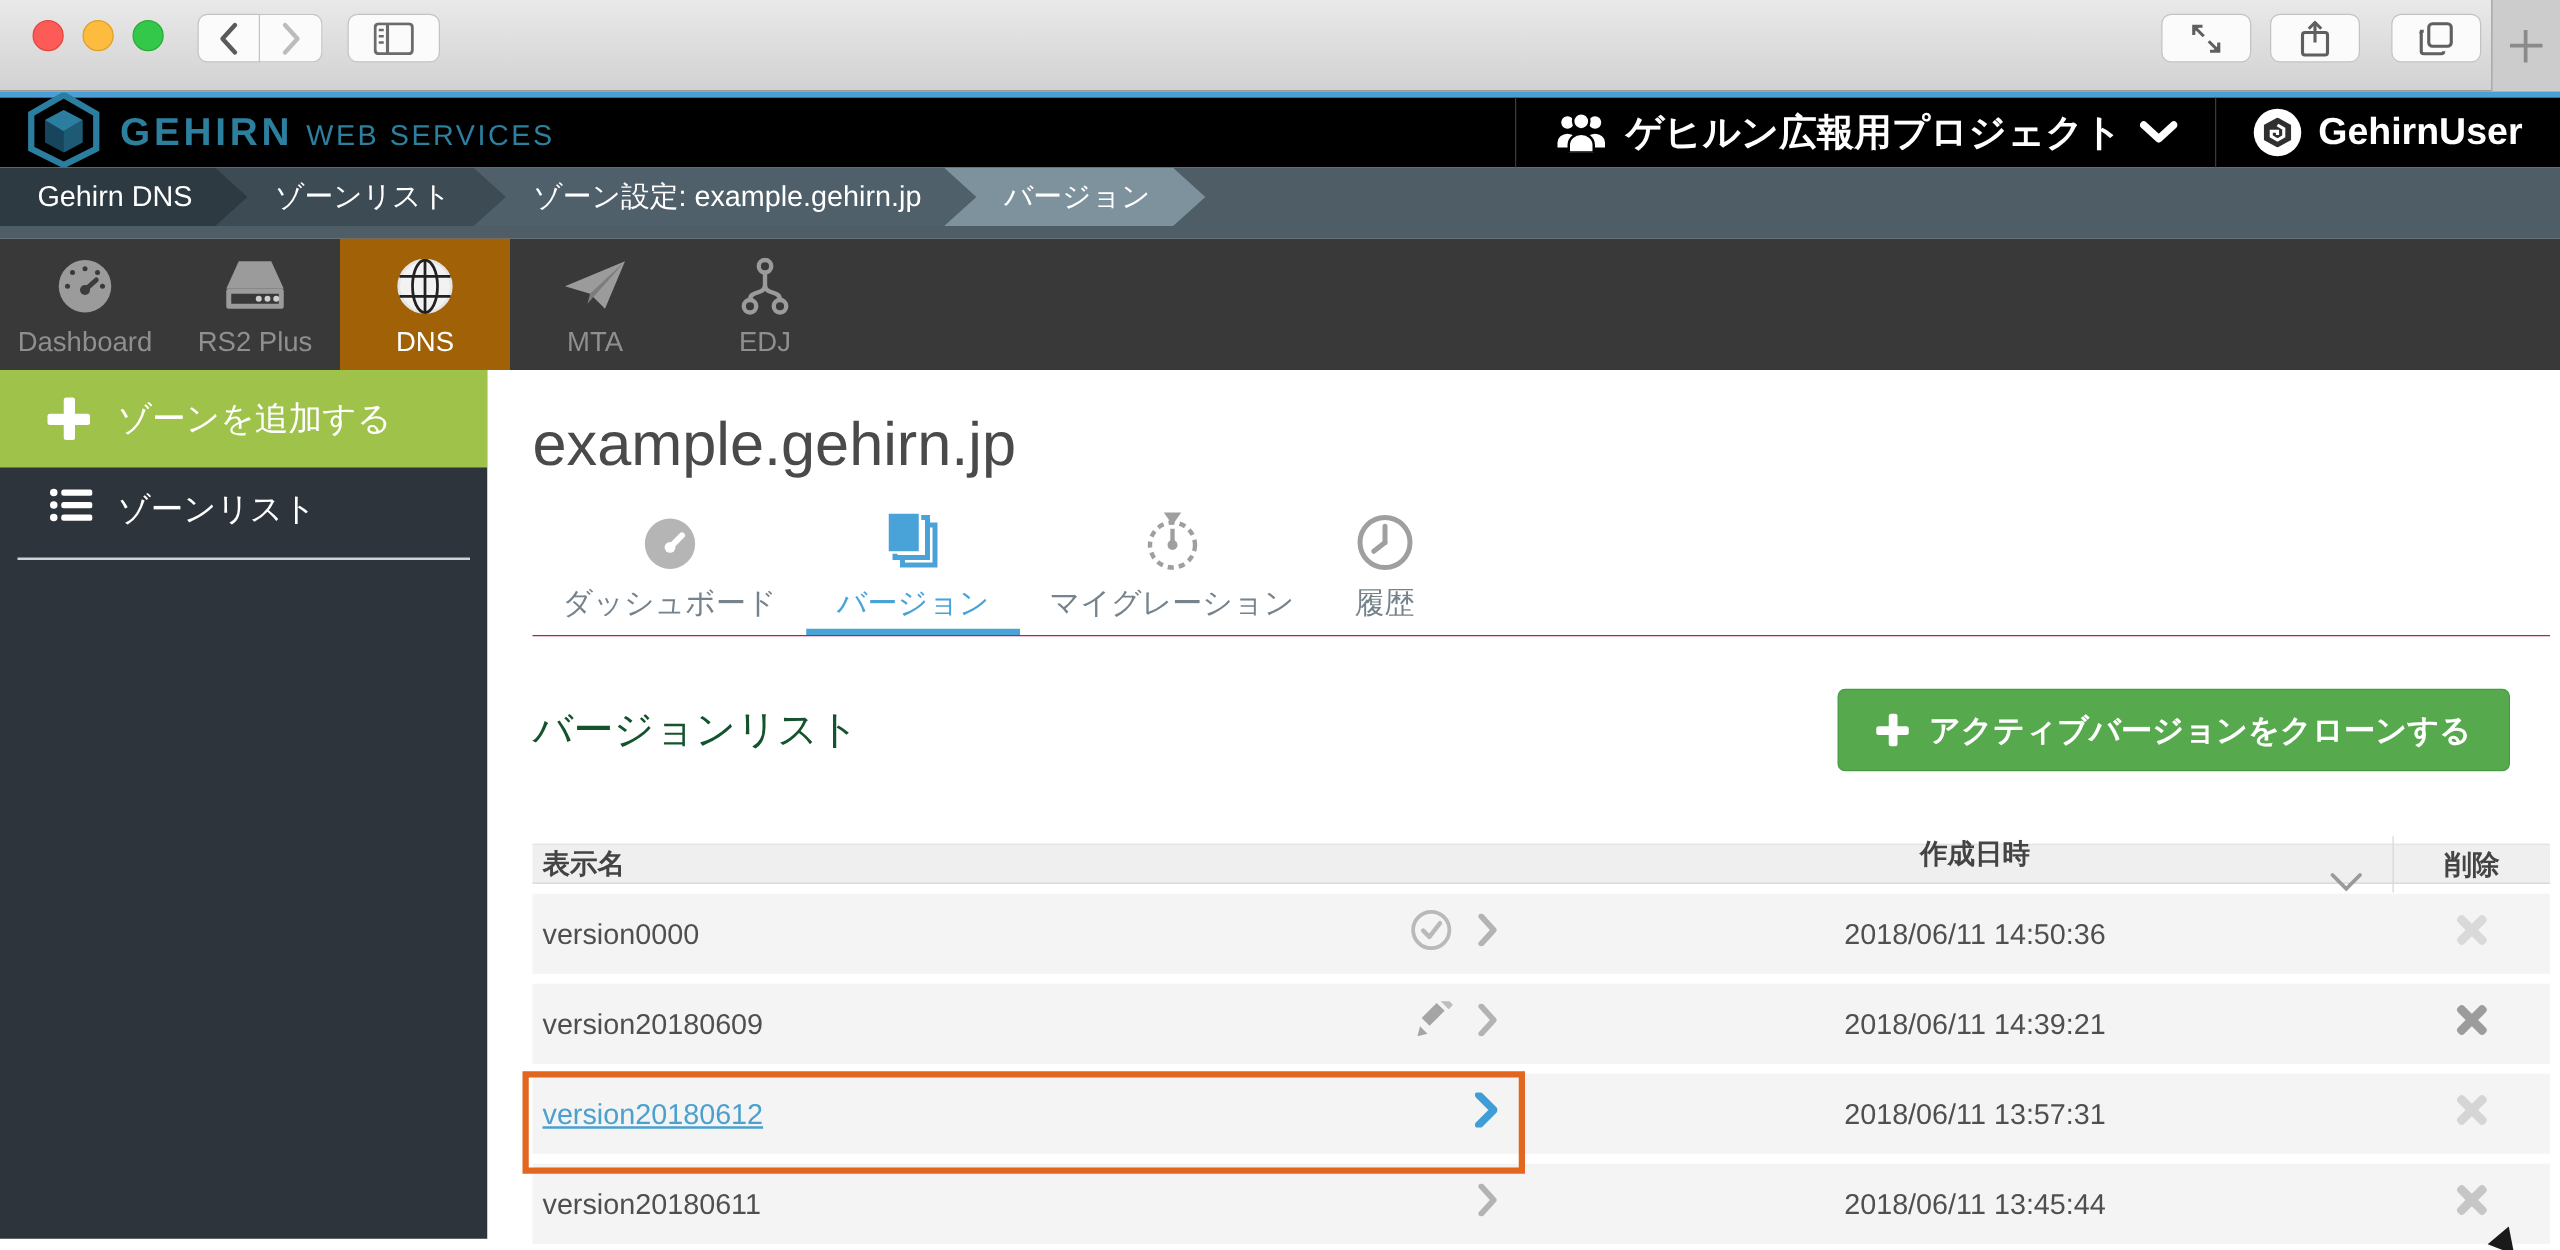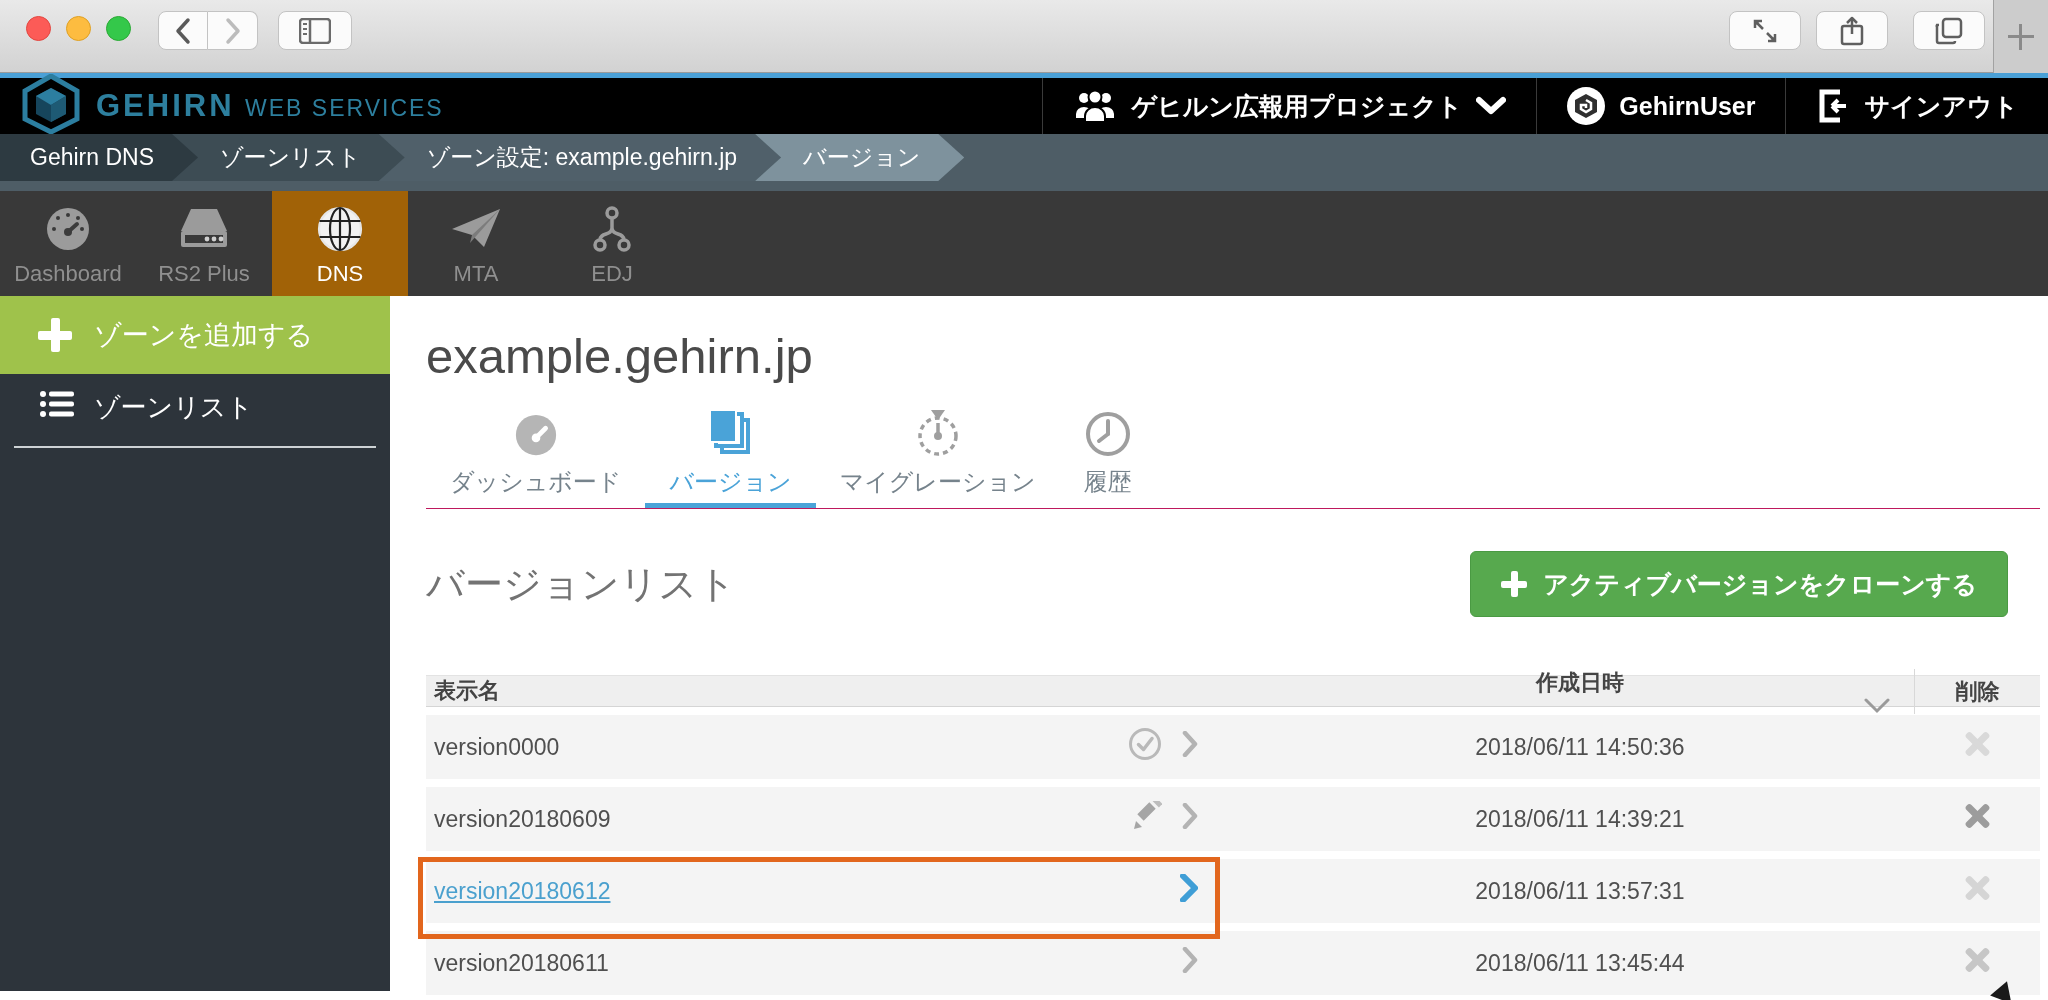--- a/index.html
+++ b/index.html
@@ -28,21 +28,21 @@
   .plusglyph:after { top:11px; left:0; height:3px; width:26px; }
 
   .bluebar { height:5px; background:#4aa0d6; }
 
   
   .appheader { height:56px; background:#000; display:flex; align-items:stretch; }
   .brand { display:flex; align-items:center; padding-left:22px; gap:16px; flex:1; }
   .brand-name { color:#2d7f9e; font-size:31px; font-weight:bold; letter-spacing:3px; }
   .brand-sub { color:#2d7f9e; font-size:23px; letter-spacing:2px; font-weight:normal; margin-left:6px; }
   .hsection { display:flex; align-items:center; gap:14px; padding:0 30px; border-left:1px solid #3a3a3a; color:#fff;
-              font-size:25px; font-weight:bold; cursor:default; }
+              font-size:30px; font-weight:bold; cursor:default; }
   .hsection svg { display:block; }
   .avatar { width:38px; height:38px; border-radius:50%; background:#fff; display:flex; align-items:center; justify-content:center; }
 
   
   .crumbs { height:57px; background:#4e5d66; display:flex; }
   .crumb { height:47px; line-height:47px; color:#fff; font-size:23px; padding:0 44px 0 30px;
            clip-path:polygon(0 0, calc(100% - 26px) 0, 100% 50%, calc(100% - 26px) 100%, 0 100%); }
   .crumb + .crumb { margin-left:-26px; padding-left:48px; }
   .crumb.c0 { background:#2d3a41; z-index:4; position:relative; }
   .crumb.c1 { background:#3d4c54; z-index:3; position:relative; }
@@ -72,21 +72,21 @@
   .content { flex:1; background:#fff; padding:0 8px 0 36px; position:relative; }
   .pagetitle { margin-top:32px; font-size:49px; color:#4a4a4a; font-weight:normal; }
 
   .tabs { display:flex; margin-top:26px; border-bottom:1px solid #be185d; }
   .tab { display:flex; flex-direction:column; align-items:center; gap:8px; padding:0 24px 10px 24px; color:#76838c;
          font-size:24px; }
   .tab .ic { height:48px; display:flex; align-items:flex-end; justify-content:center; }
   .tab.active { color:#4aa3d8; border-bottom:5px solid #4aa3d8; padding-bottom:5px; }
 
   .sectionrow { display:flex; justify-content:space-between; align-items:center; margin-top:42px; padding-right:32px; }
-  .sectiontitle { font-size:38px; color:#737373; font-weight:normal; }
+  .sectiontitle { font-size:32px; color:#14532d; font-weight:normal; }
   .clonebtn { height:66px; background:#57a94e; border:1px solid #4a9a43; border-radius:6px; color:#fff; font-size:25px;
               font-weight:bold; display:flex; align-items:center; gap:16px; padding:0 30px; cursor:pointer; }
   .plusb { position:relative; width:26px; height:26px; flex-shrink:0; }
   .plusb:before,.plusb:after { content:""; position:absolute; background:#fff; border-radius:2px; }
   .plusb:before { left:10px; top:0; width:7px; height:26px; }
   .plusb:after { top:10px; left:0; height:7px; width:26px; }
 
   
   .table { margin-top:58px; }
   .thead { display:flex; height:32px; background:#efefef; border-top:1px solid #e3e3e3; border-bottom:1px solid #d5d5d5;
@@ -219,29 +219,20 @@
     </span>
   </div>
   <div class="hsection">
     <span class="avatar">
       <svg width="22" height="24" viewBox="0 0 22 24">
           <polygon points="11,0 22,6 22,18 11,24 0,18 0,6" fill="#2f2f2f"></polygon>
           <path d="M11 6 L16 9 V15 L11 18 L6 15 V11 H11 V14" fill="none" stroke="#fff" stroke-width="2.5"></path>
         </svg>
     </span>
     <span>GehirnUser</span>
-  </div>
-  <div class="hsection">
-    <span>
-      <svg width="34" height="34" viewBox="0 0 34 34">
-          <path d="M24 3 H6 V31 H24" fill="none" stroke="#fff" stroke-width="5"></path>
-          <path d="M30 17 H16 M16 17 L22 11 M16 17 L22 23" stroke="#fff" stroke-width="4" fill="none"></path>
-        </svg>
-    </span>
-    <span>サインアウト</span>
   </div>
 </div>
 
 <div class="crumbs">
   <div class="crumb c0">Gehirn DNS</div>
   <div class="crumb c1">ゾーンリスト</div>
   <div class="crumb c2">ゾーン設定: example.gehirn.jp</div>
   <div class="crumb c3">バージョン</div>
 </div>
 

